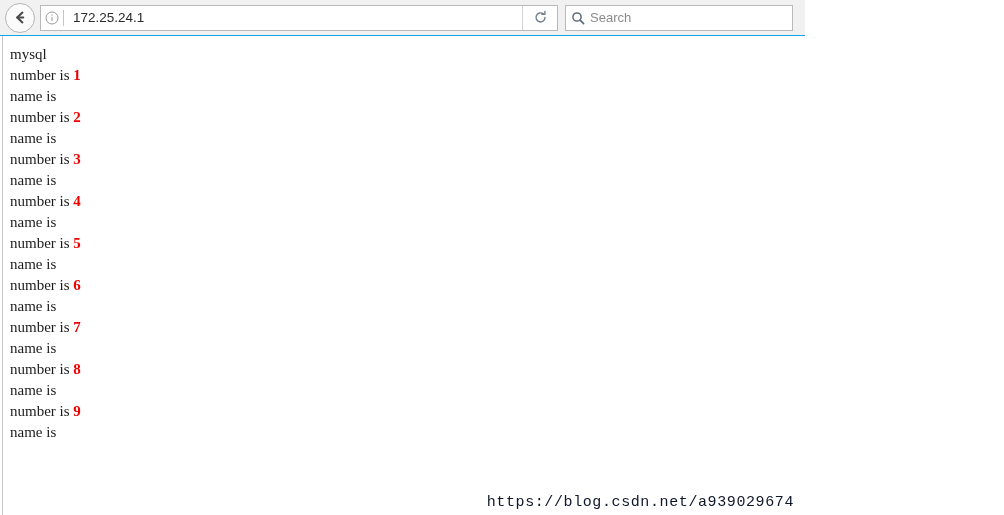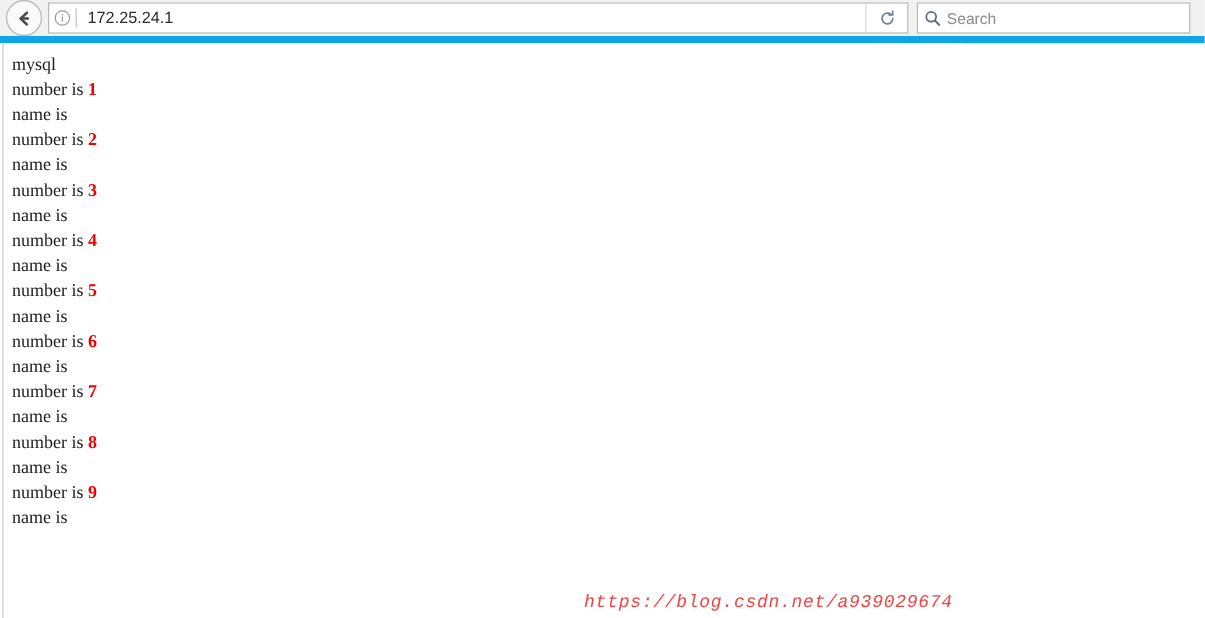--- a/index.html
+++ b/index.html
@@ -12,24 +12,24 @@
     height: 515px;
     overflow: hidden;
     font-family: "Liberation Sans", sans-serif;
     position: relative;
   }
 
   
   .toolbar {
     position: absolute;
     top: 0; left: 0;
-    width: 1004px;
+    width: 805px;
     height: 36px;
     background: #f1f1f1;
-    border-bottom: 6px solid #0ea5e9;
+    border-bottom: 1px solid #0ea5e9;
     box-sizing: border-box;
     display: flex;
     align-items: center;
   }
 
   .back-button {
     width: 30px;
     height: 30px;
     margin-left: 5px;
     border-radius: 50%;
@@ -150,24 +150,23 @@
     color: #ee0000;
     font-weight: bold;
   }
 
   .watermark {
     position: absolute;
     right: 10px;
     bottom: 4px;
     font-family: "Liberation Mono", monospace;
     font-size: 15px;
-    color: #ef4444;
+    color: #0f172a;
     letter-spacing: 0.6px;
     white-space: nowrap;
-    font-style: italic;
   }
 </style>
 </head>
 <body>
 
 <div class="toolbar">
 
   <div class="back-button">
     <span>
       <svg width="17" height="17" viewBox="0 0 17 17">

